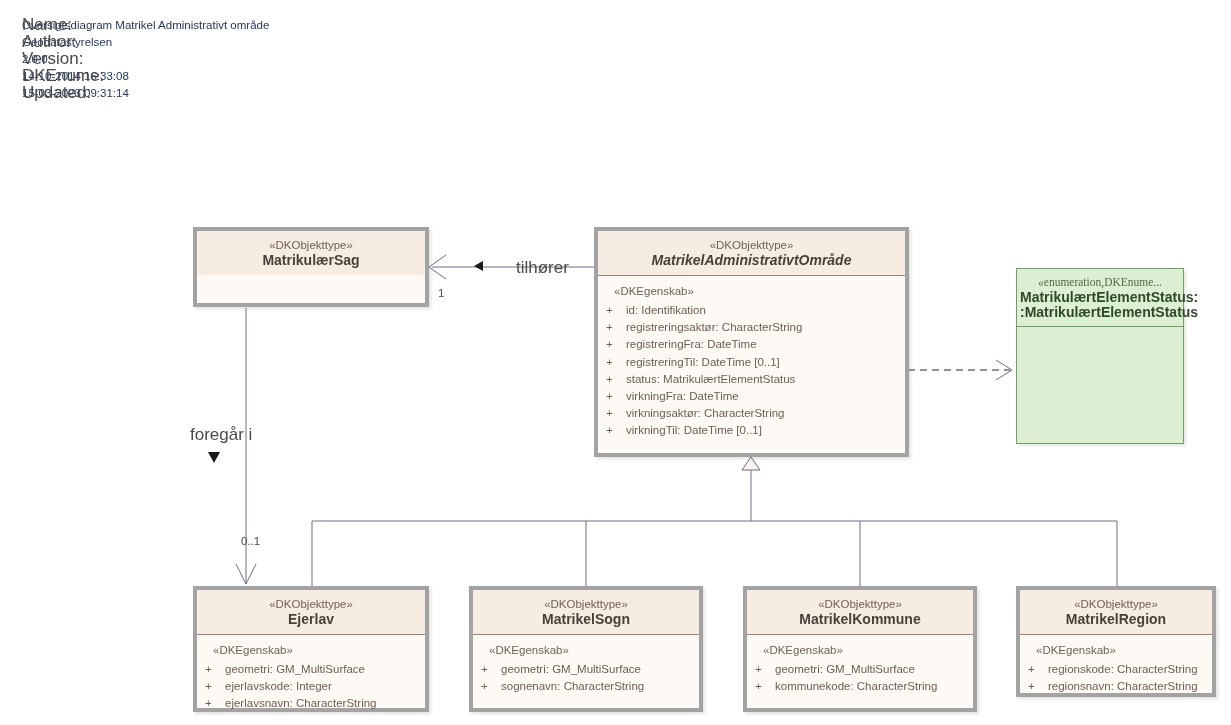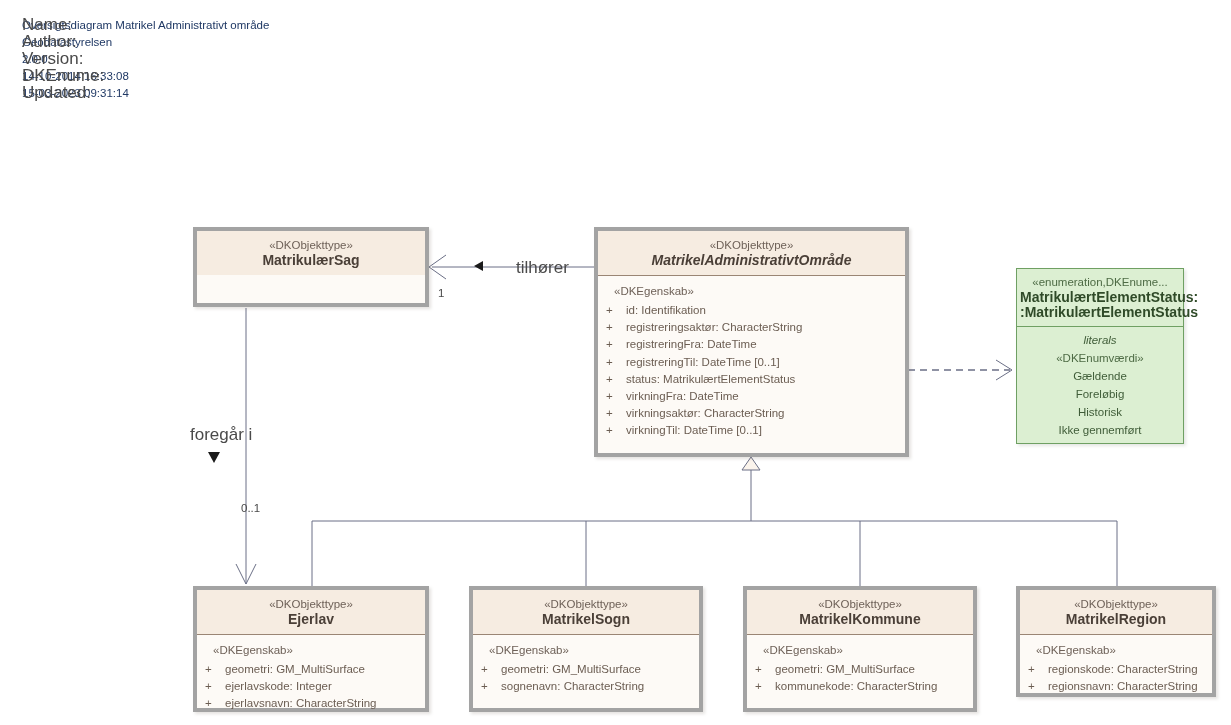--- a/index.html
+++ b/index.html
@@ -91,21 +91,21 @@
     box-sizing: border-box;
     border: 1px solid #6fa063;
     background: #dcefd2;
     box-shadow: 2px 2px 3px rgba(120,130,115,0.20);
   }
   .uml-enum .uml-head {
     background: #dcefd2;
     border-bottom: 1px solid #6fa063;
     padding: 6px 3px 6px 3px;
   }
-  .uml-enum .stereo { color: #4e6b45; }
+  .uml-enum .stereo { color: #4e6b45; font-family: Liberation Serif, serif; }
   .uml-enum .cname  { color: #2f4a28; }
   .enum-body { padding: 4px 0 7px 0; text-align: center; }
   .enum-literals-label {
     font-size: 11.5px;
     font-style: italic;
     color: #3f5c38;
     line-height: 18px;
   }
   .enum-stereo {
     font-size: 11.5px;
@@ -206,21 +206,21 @@
   <line x1="860" y1="521" x2="860" y2="586" stroke="#6b6f86" stroke-width="1"></line>
   <line x1="1117" y1="521" x2="1117" y2="586" stroke="#6b6f86" stroke-width="1"></line>
 </svg>
 
 <div class="dir-tri-left" style="left:474px; top:261px;"></div>
 <div class="dir-tri-down" style="left:208px; top:452px;"></div>
 
 <div class="lbl" style="left:516px; top:258px;">tilhører</div>
 <div class="mult" style="left:438px; top:287px;">1</div>
 <div class="lbl" style="left:190px; top:425px;">foregår i</div>
-<div class="mult" style="left:241px; top:502px;">0..1</div>
+<div class="mult" style="left:241px; top:535px;">0..1</div>
 
 <div class="uml-class" style="left:193px; top:227px; width:236px; height:80px;">
   <div class="uml-head">
     <span class="stereo">«DKObjekttype»</span>
     <span class="cname">MatrikulærSag</span>
   </div>
 </div>
 
 <div class="uml-class has-body" style="left:594px; top:227px; width:315px; height:230px;">
   <div class="uml-head">
@@ -255,28 +255,20 @@
     </div>
   </div>
 </div>
 
 <div class="uml-enum" style="left:1016px; top:268px; width:168px; height:176px;">
   <div class="uml-head">
     <span class="stereo">«enumeration,DKEnume...</span>
     <span class="cname">MatrikulærtElementStatus:</span>
     <span class="cname">:MatrikulærtElementStatus</span>
   </div>
-  <div class="enum-body">
-    <div class="enum-literals-label">literals</div>
-    <div class="enum-stereo">«DKEnumværdi»</div>
-    <div class="enum-lit">Gældende</div>
-    <div class="enum-lit">Foreløbig</div>
-    <div class="enum-lit">Historisk</div>
-    <div class="enum-lit">Ikke gennemført</div>
-  </div>
 </div>
 
 <div class="uml-class has-body" style="left:193px; top:586px; width:236px; height:126px;">
   <div class="uml-head">
     <span class="stereo">«DKObjekttype»</span>
     <span class="cname">Ejerlav</span>
   </div>
   <div class="uml-body">
     <div class="grp-stereo">«DKEgenskab»</div>
     <div class="attr">

